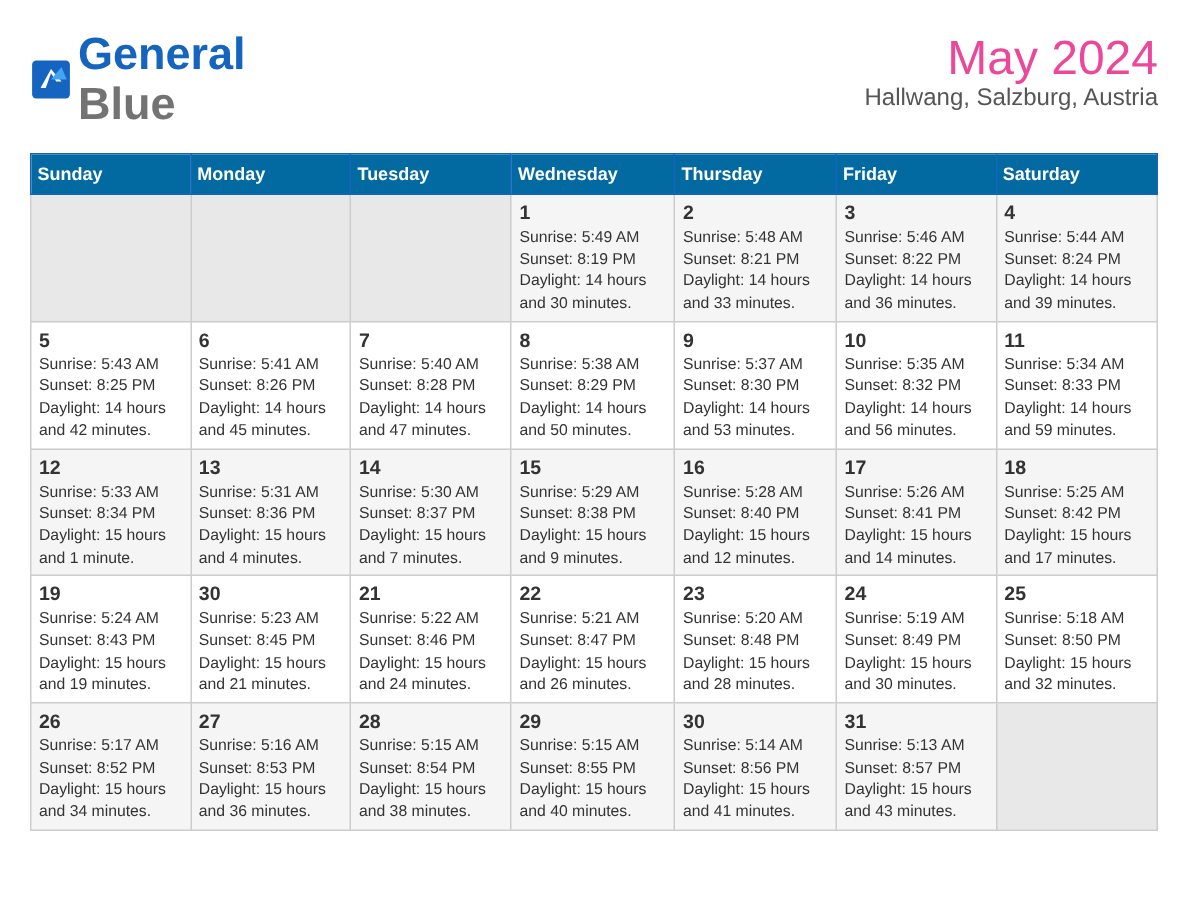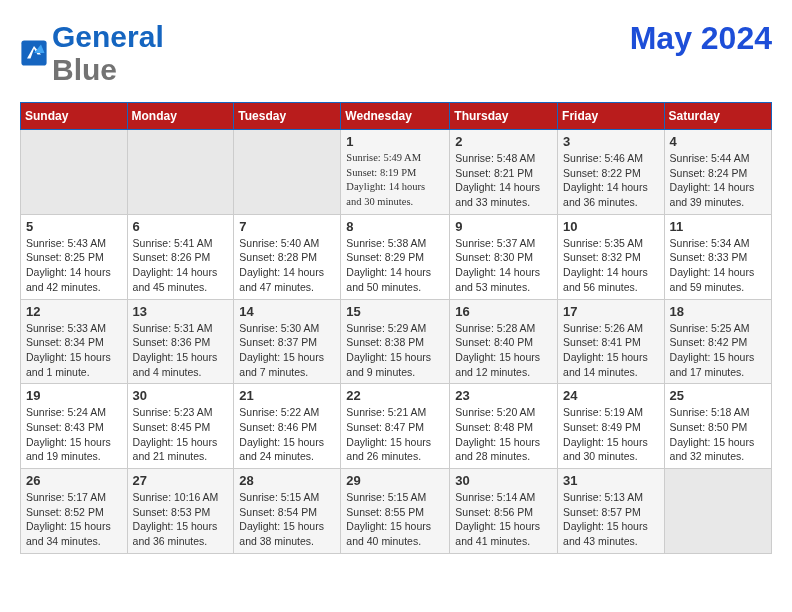--- a/index.html
+++ b/index.html
@@ -32,35 +32,35 @@
     .logo-icon {
       width: 28px;
       height: 28px;
       margin-right: 4px;
     }
     .title-block {
       text-align: right;
     }
     .title-block h1 {
       font-size: 32px;
-      font-weight: bold;
-      color: #1d4ed8;
+      font-weight: normal;
+      color: #ec4899;
     }
     .title-block h2 {
       font-size: 16px;
       color: #555;
       font-weight: normal;
     }
     table {
       width: 100%;
       border-collapse: collapse;
       font-size: 11px;
     }
     thead tr th {
-      background-color: #b91c1c;
+      background-color: #0369a1;
       color: #fff;
       padding: 6px 4px;
       text-align: left;
       font-size: 12px;
       font-weight: bold;
       border: 1px solid #1565c0;
     }
     tbody tr td {
       border: 1px solid #ccc;
       vertical-align: top;
@@ -102,20 +102,21 @@
     </svg>
     <div>
       <div class="logo-text">
         <span>General</span><br>
         <span style="color:#737373;">Blue</span>
       </div>
     </div>
   </div>
   <div class="title-block">
     <h1>May 2024</h1>
+    <h2>Hallwang, Salzburg, Austria</h2>
   </div>
 </div>
 
 <table>
   <thead>
     <tr>
     <th>Sunday</th>
         <th>Monday</th>
         <th>Tuesday</th>
         <th>Wednesday</th>
@@ -124,21 +125,21 @@
         <th>Saturday</th>
       </tr>
   </thead>
   <tbody id="calendar-body">
   <tr>
         <td class="empty-cell"></td>
         <td class="empty-cell"></td>
         <td class="empty-cell"></td>
         <td>
           <span class="day-num">1</span>
-          <div class="day-info" style="white-space: pre-line; font-family: Liberation Serif, serif;">Sunrise: 5:49 AM
+          <div class="day-info" style="white-space: pre-line;">Sunrise: 5:49 AM
 Sunset: 8:19 PM
 Daylight: 14 hours
 and 30 minutes.</div>
         </td>
         <td>
           <span class="day-num">2</span>
           <div class="day-info" style="white-space: pre-line;">Sunrise: 5:48 AM
 Sunset: 8:21 PM
 Daylight: 14 hours
 and 33 minutes.</div>
@@ -314,21 +315,21 @@
       <tr>
         <td>
           <span class="day-num">26</span>
           <div class="day-info" style="white-space: pre-line;">Sunrise: 5:17 AM
 Sunset: 8:52 PM
 Daylight: 15 hours
 and 34 minutes.</div>
         </td>
         <td>
           <span class="day-num">27</span>
-          <div class="day-info" style="white-space: pre-line;">Sunrise: 10:16 AM
+          <div class="day-info" style="white-space: pre-line;">Sunrise: 5:16 AM
 Sunset: 8:53 PM
 Daylight: 15 hours
 and 36 minutes.</div>
         </td>
         <td>
           <span class="day-num">28</span>
           <div class="day-info" style="white-space: pre-line;">Sunrise: 5:15 AM
 Sunset: 8:54 PM
 Daylight: 15 hours
 and 38 minutes.</div>

